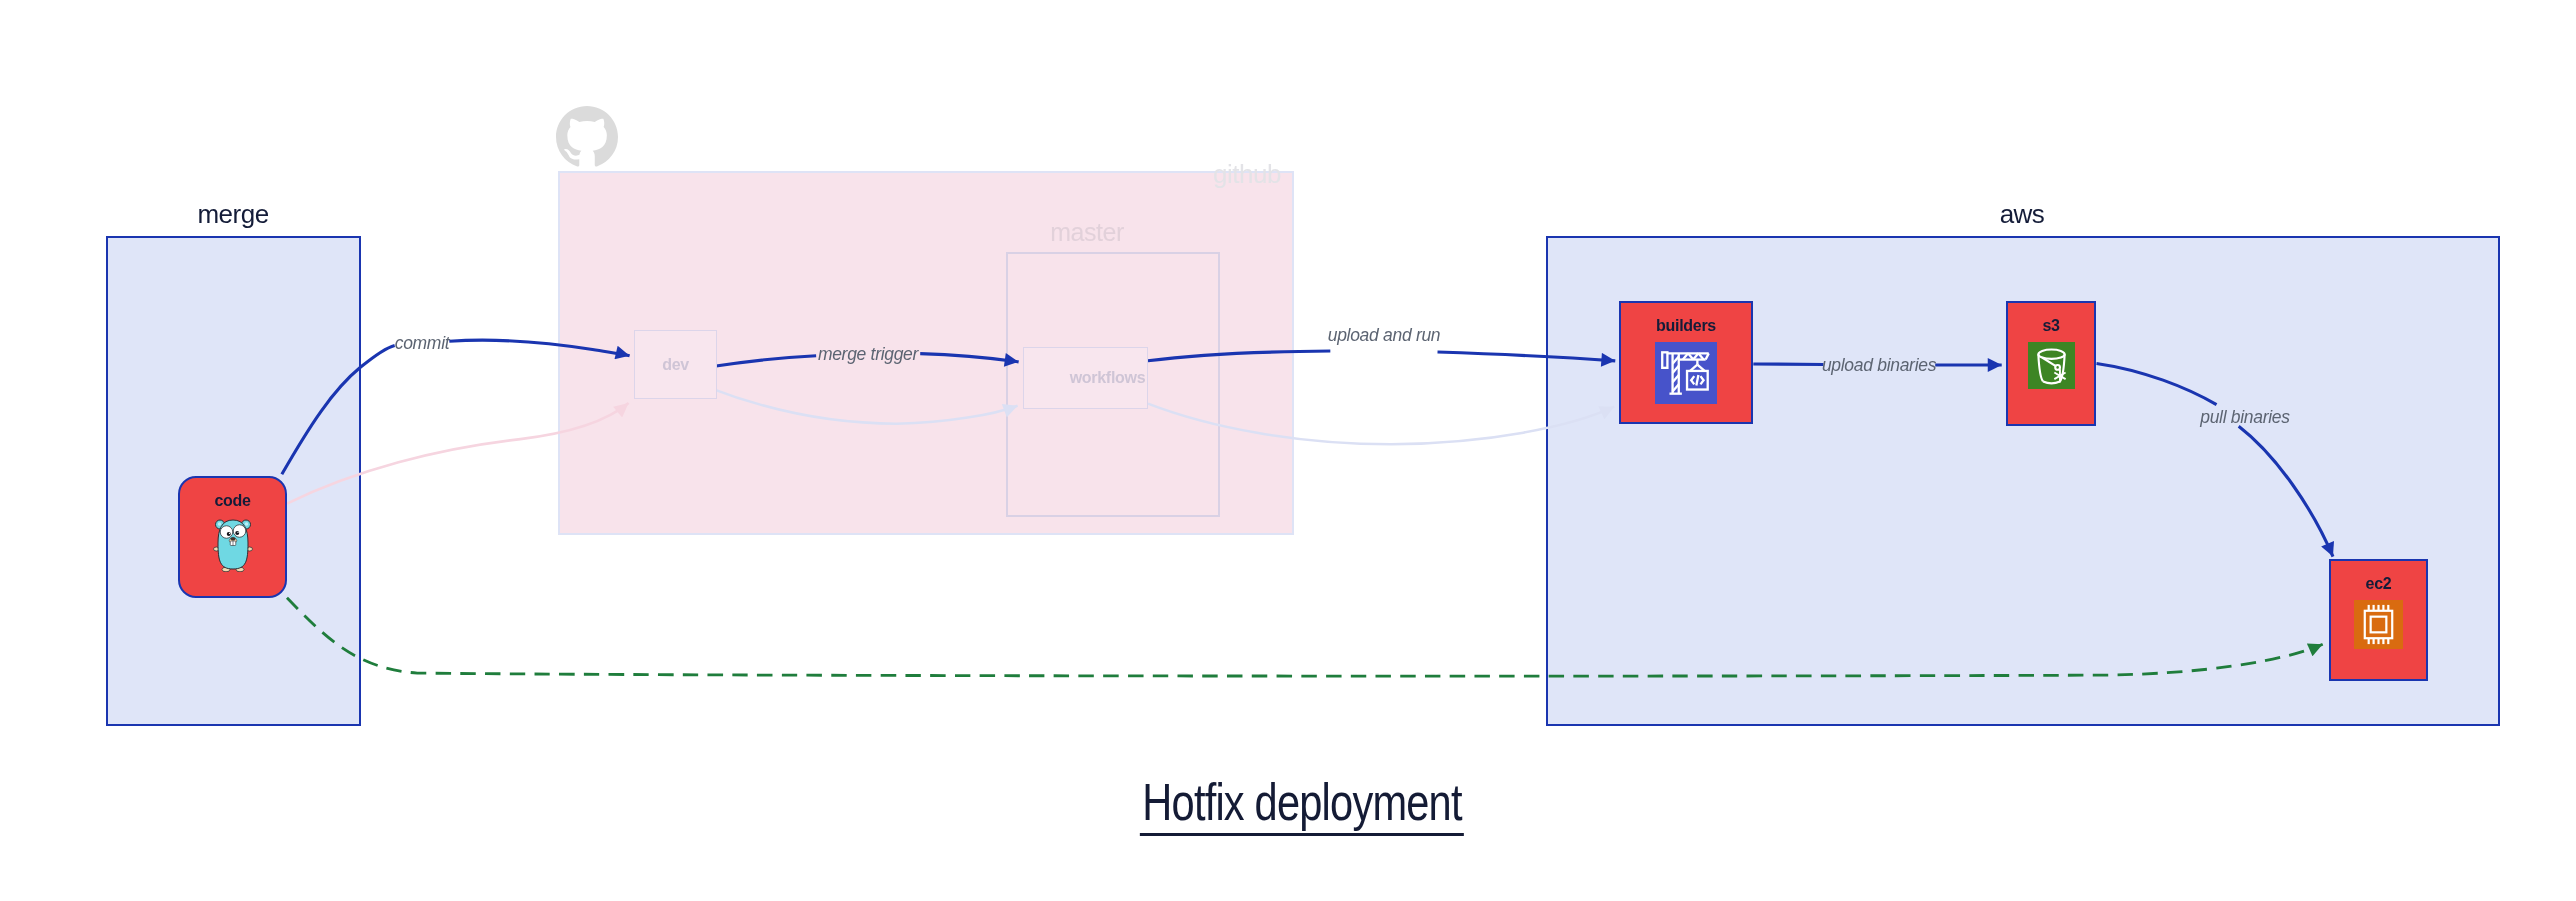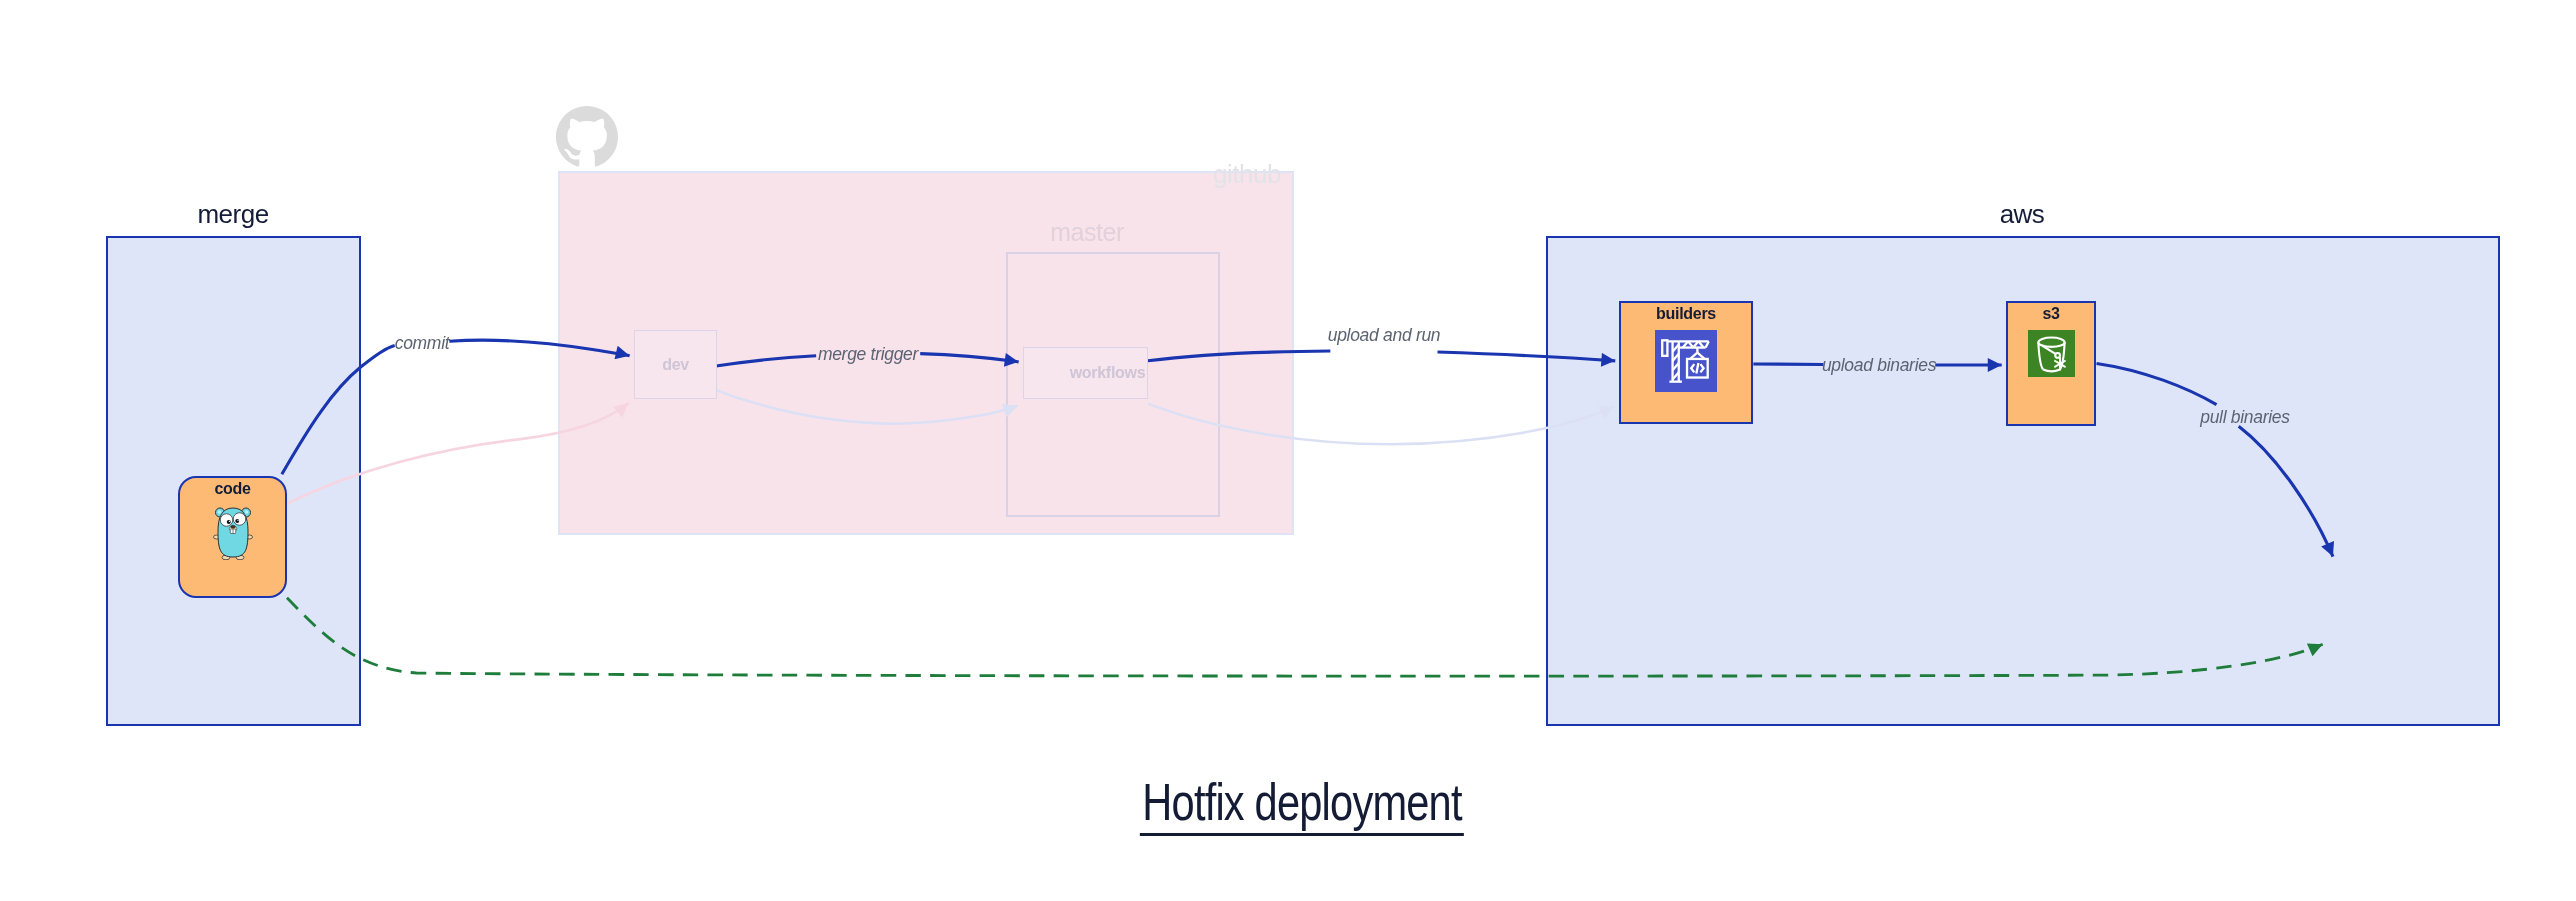--- a/index.html
+++ b/index.html
@@ -17,23 +17,23 @@
   .region.github{background:#f8e3eb;border:2.1px solid #dee3f6;}
   .region.master{background:transparent;border:2.1px solid #d9d1e5;}
   .region-title{
     position:absolute;color:#141c38;font-size:26px;letter-spacing:-0.5px;
     text-align:center;white-space:nowrap;transform:translateX(-50%);
   }
   .region-title.faint-gray{color:#e3e3e7;margin-top:26px;}
   .region-title.faint-pink{color:#e2d1da;}
   
   .node{
-    position:absolute;box-sizing:border-box;background:#fdba74;
+    position:absolute;box-sizing:border-box;background:#ef4444;
     border:2.1px solid #1a35b0;display:flex;flex-direction:column;
-    align-items:center;padding-top:2px;
+    align-items:center;padding-top:14px;
   }
   .node.faded{
     background:#f8e6ee;border:1.5px solid #dcd5ea;justify-content:center;padding-top:0;
   }
   .node-label{
     color:#141c38;font-size:16px;font-weight:700;letter-spacing:-0.3px;white-space:nowrap;
   }
   .node.faded .node-label{color:#cfc5d6;}
   .node-icon{margin-top:7.2px;}
   
@@ -131,21 +131,21 @@
       <ellipse cx="40" cy="43.5" rx="4.5" ry="3" fill="#4a3126" stroke="#2e2e33" stroke-width="1"></ellipse>
       <rect x="34.5" y="48" width="11" height="9" rx="1.5" fill="#ffffff" stroke="#2e2e33" stroke-width="1.2"></rect>
       <line x1="40" y1="48" x2="40" y2="57" stroke="#2e2e33" stroke-width="1.2"></line>
     </svg>
   </div>
 
   <div class="node faded" style="left:634px;top:330px;width:83px;height:69px;">
     <div class="node-label">dev</div>
   </div>
 
-  <div class="node faded" style="left:1023px;top:347px;width:125px;height:52px;padding-left:44px;">
+  <div class="node faded" style="left:1023px;top:347px;width:125px;height:62px;padding-left:44px;">
     <div class="node-label">workflows</div>
   </div>
 
   <div class="node" style="left:1619px;top:301px;width:134px;height:123px;border-width:2.6px;">
     <div class="node-label">builders</div>
     <svg class="node-icon" width="62" height="62" viewBox="0 0 120 120">
       <rect x="0" y="0" width="120" height="120" fill="#4753ca"></rect>
       <g stroke="#ffffff" stroke-width="4.5" fill="none">
         <rect x="14" y="20" width="10" height="30"></rect>
         <line x1="34" y1="22" x2="34" y2="100"></line>
@@ -186,20 +186,40 @@
         <circle cx="63" cy="54" r="5"></circle>
       </g>
       <g stroke="#ffffff" stroke-width="4" fill="none">
         <line x1="68" y1="58" x2="68" y2="86"></line>
         <line x1="56" y1="65" x2="80" y2="79"></line>
         <line x1="80" y1="65" x2="56" y2="79"></line>
       </g>
     </svg>
   </div>
 
+  <div class="node" style="left:2329px;top:559px;width:99px;height:122px;border-width:2.6px;">
+    <div class="node-label">ec2</div>
+    <svg class="node-icon" width="49" height="49" viewBox="0 0 100 100">
+      <rect x="0" y="0" width="100" height="100" fill="#d96b10"></rect>
+      <g stroke="#ffffff" stroke-width="4.5" fill="none">
+        <rect x="22" y="22" width="56" height="56"></rect>
+        <rect x="34" y="34" width="32" height="32"></rect>
+        <line x1="30" y1="10" x2="30" y2="22"></line>
+          <line x1="40" y1="10" x2="40" y2="22"></line>
+        <line x1="50" y1="10" x2="50" y2="22"></line>
+          <line x1="60" y1="10" x2="60" y2="22"></line>
+        <line x1="70" y1="10" x2="70" y2="22"></line>
+        <line x1="30" y1="78" x2="30" y2="90"></line>
+          <line x1="40" y1="78" x2="40" y2="90"></line>
+        <line x1="50" y1="78" x2="50" y2="90"></line>
+          <line x1="60" y1="78" x2="60" y2="90"></line>
+        <line x1="70" y1="78" x2="70" y2="90"></line>
+      </g>
+    </svg>
+  </div>
 
   <div class="edge-label" style="left:422px;top:343px;">commit</div>
   <div class="edge-label" style="left:868px;top:354px;">merge trigger</div>
   <div class="edge-label" style="left:1384px;top:335px;">upload and run</div>
   <div class="edge-label" style="left:1879px;top:365px;">upload binaries</div>
   <div class="edge-label" style="left:2245px;top:417px;">pull binaries</div>
 
   <div class="diagram-title">Hotfix deployment</div>
 
 </div>

